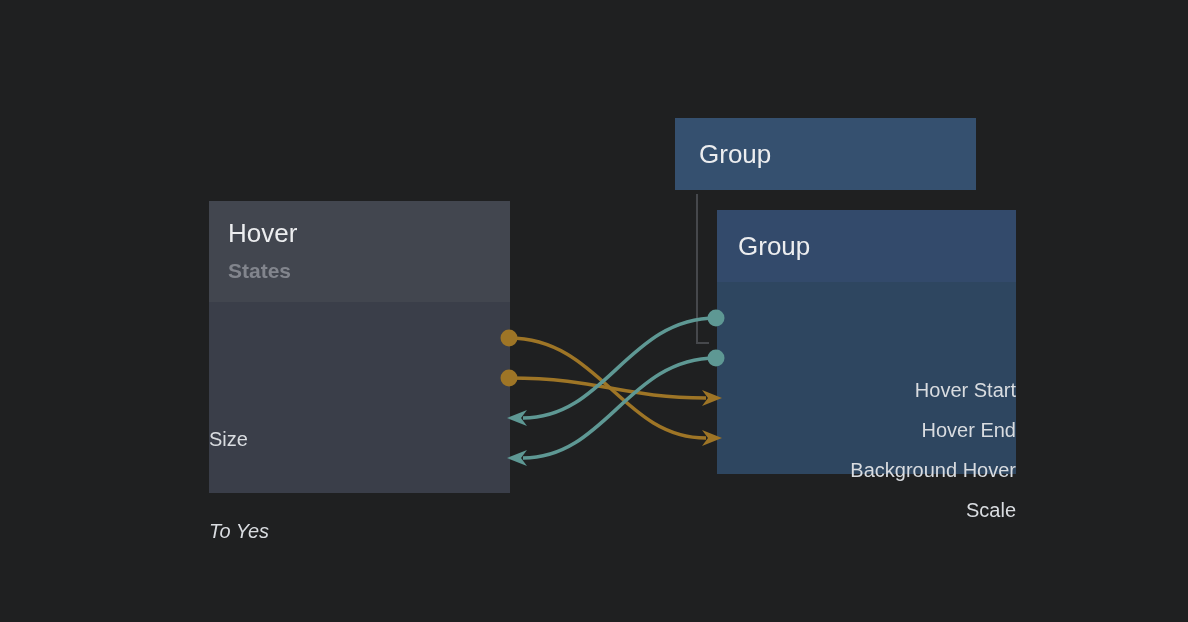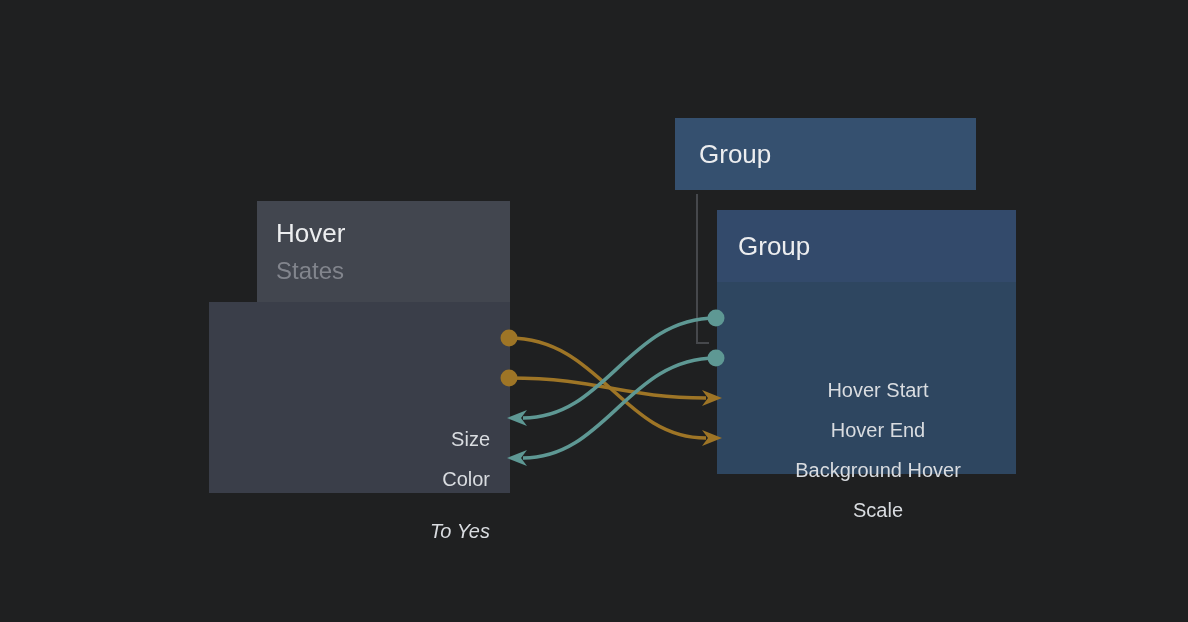--- a/index.html
+++ b/index.html
@@ -18,39 +18,38 @@
     position: absolute;
     display: flex;
     flex-direction: column;
   }
   
   .node-hover { left: 209px; top: 201px; width: 301px; height: 292px; }
   .node-hover .node-header {
     height: 101px;
     background: var(--node_gray_header, #42464f);
     padding: 17px 0 0 19px;
-    margin-left: 48px;
   }
   .node-hover .node-body {
     flex: 1;
     background: var(--node_gray_body, #3a3e49);
     position: relative;
   }
   .node-title {
     font-size: 26px;
     color: var(--title_text, #ecedef);
     line-height: 30px;
     font-weight: 400;
   }
   .node-subtitle {
-    font-size: 24px;
+    font-size: 21px;
     color: var(--subtitle_text, #82858d);
     line-height: 30px;
     margin-top: 8px;
-    font-weight: 400;
+    font-weight: 700;
   }
   
   .node-group-parent {
     left: 675px; top: 118px; width: 301px; height: 72px;
     background: var(--node_blue_solo, #35506f);
     justify-content: center;
     padding-left: 24px;
   }
   .node-group { left: 717px; top: 210px; width: 299px; height: 264px; }
   .node-group .node-header {
@@ -68,22 +67,22 @@
   
   .port-row {
     position: absolute;
     left: 0; right: 0;
     height: 26px;
     line-height: 26px;
     font-size: 20px;
     color: var(--port_text, #d9dce0);
     font-weight: 400;
   }
-  .port-row.align-right { text-align: right; padding-right: 20px; }
-  .port-row.align-left  { text-align: center;  padding-left: 23px; }
+  .port-row.align-right { text-align: left; padding-right: 20px; }
+  .port-row.align-left  { text-align: right;  padding-left: 23px; }
   
   .node-hover .port-0 { top: 124px; }
   .node-hover .port-1 { top: 164px; }
   .node-hover .port-2 { top: 216px; font-style: italic; }
   .node-hover .port-3 { top: 244px; }
   .node-group .port-0 { top: 95px; }
   .node-group .port-1 { top: 135px; }
   .node-group .port-2 { top: 175px; }
   .node-group .port-3 { top: 215px; }
   
@@ -107,23 +106,20 @@
 <div class="canvas">
 
   <div class="node node-hover">
     <div class="node-header">
       <div class="node-title">Hover</div>
       <div class="node-subtitle">States</div>
     </div>
     <div class="node-body">
       <div class="port-row align-right port-0">
         <span>Size</span>
-      </div>
-      <div class="port-row align-right port-1">
-        <span>Color</span>
       </div>
       <div class="port-row align-right port-2">
         <span>To Yes</span>
       </div>
     </div>
   </div>
 
   <div class="node node-group-parent">
     <div class="node-title">Group</div>
   </div>

